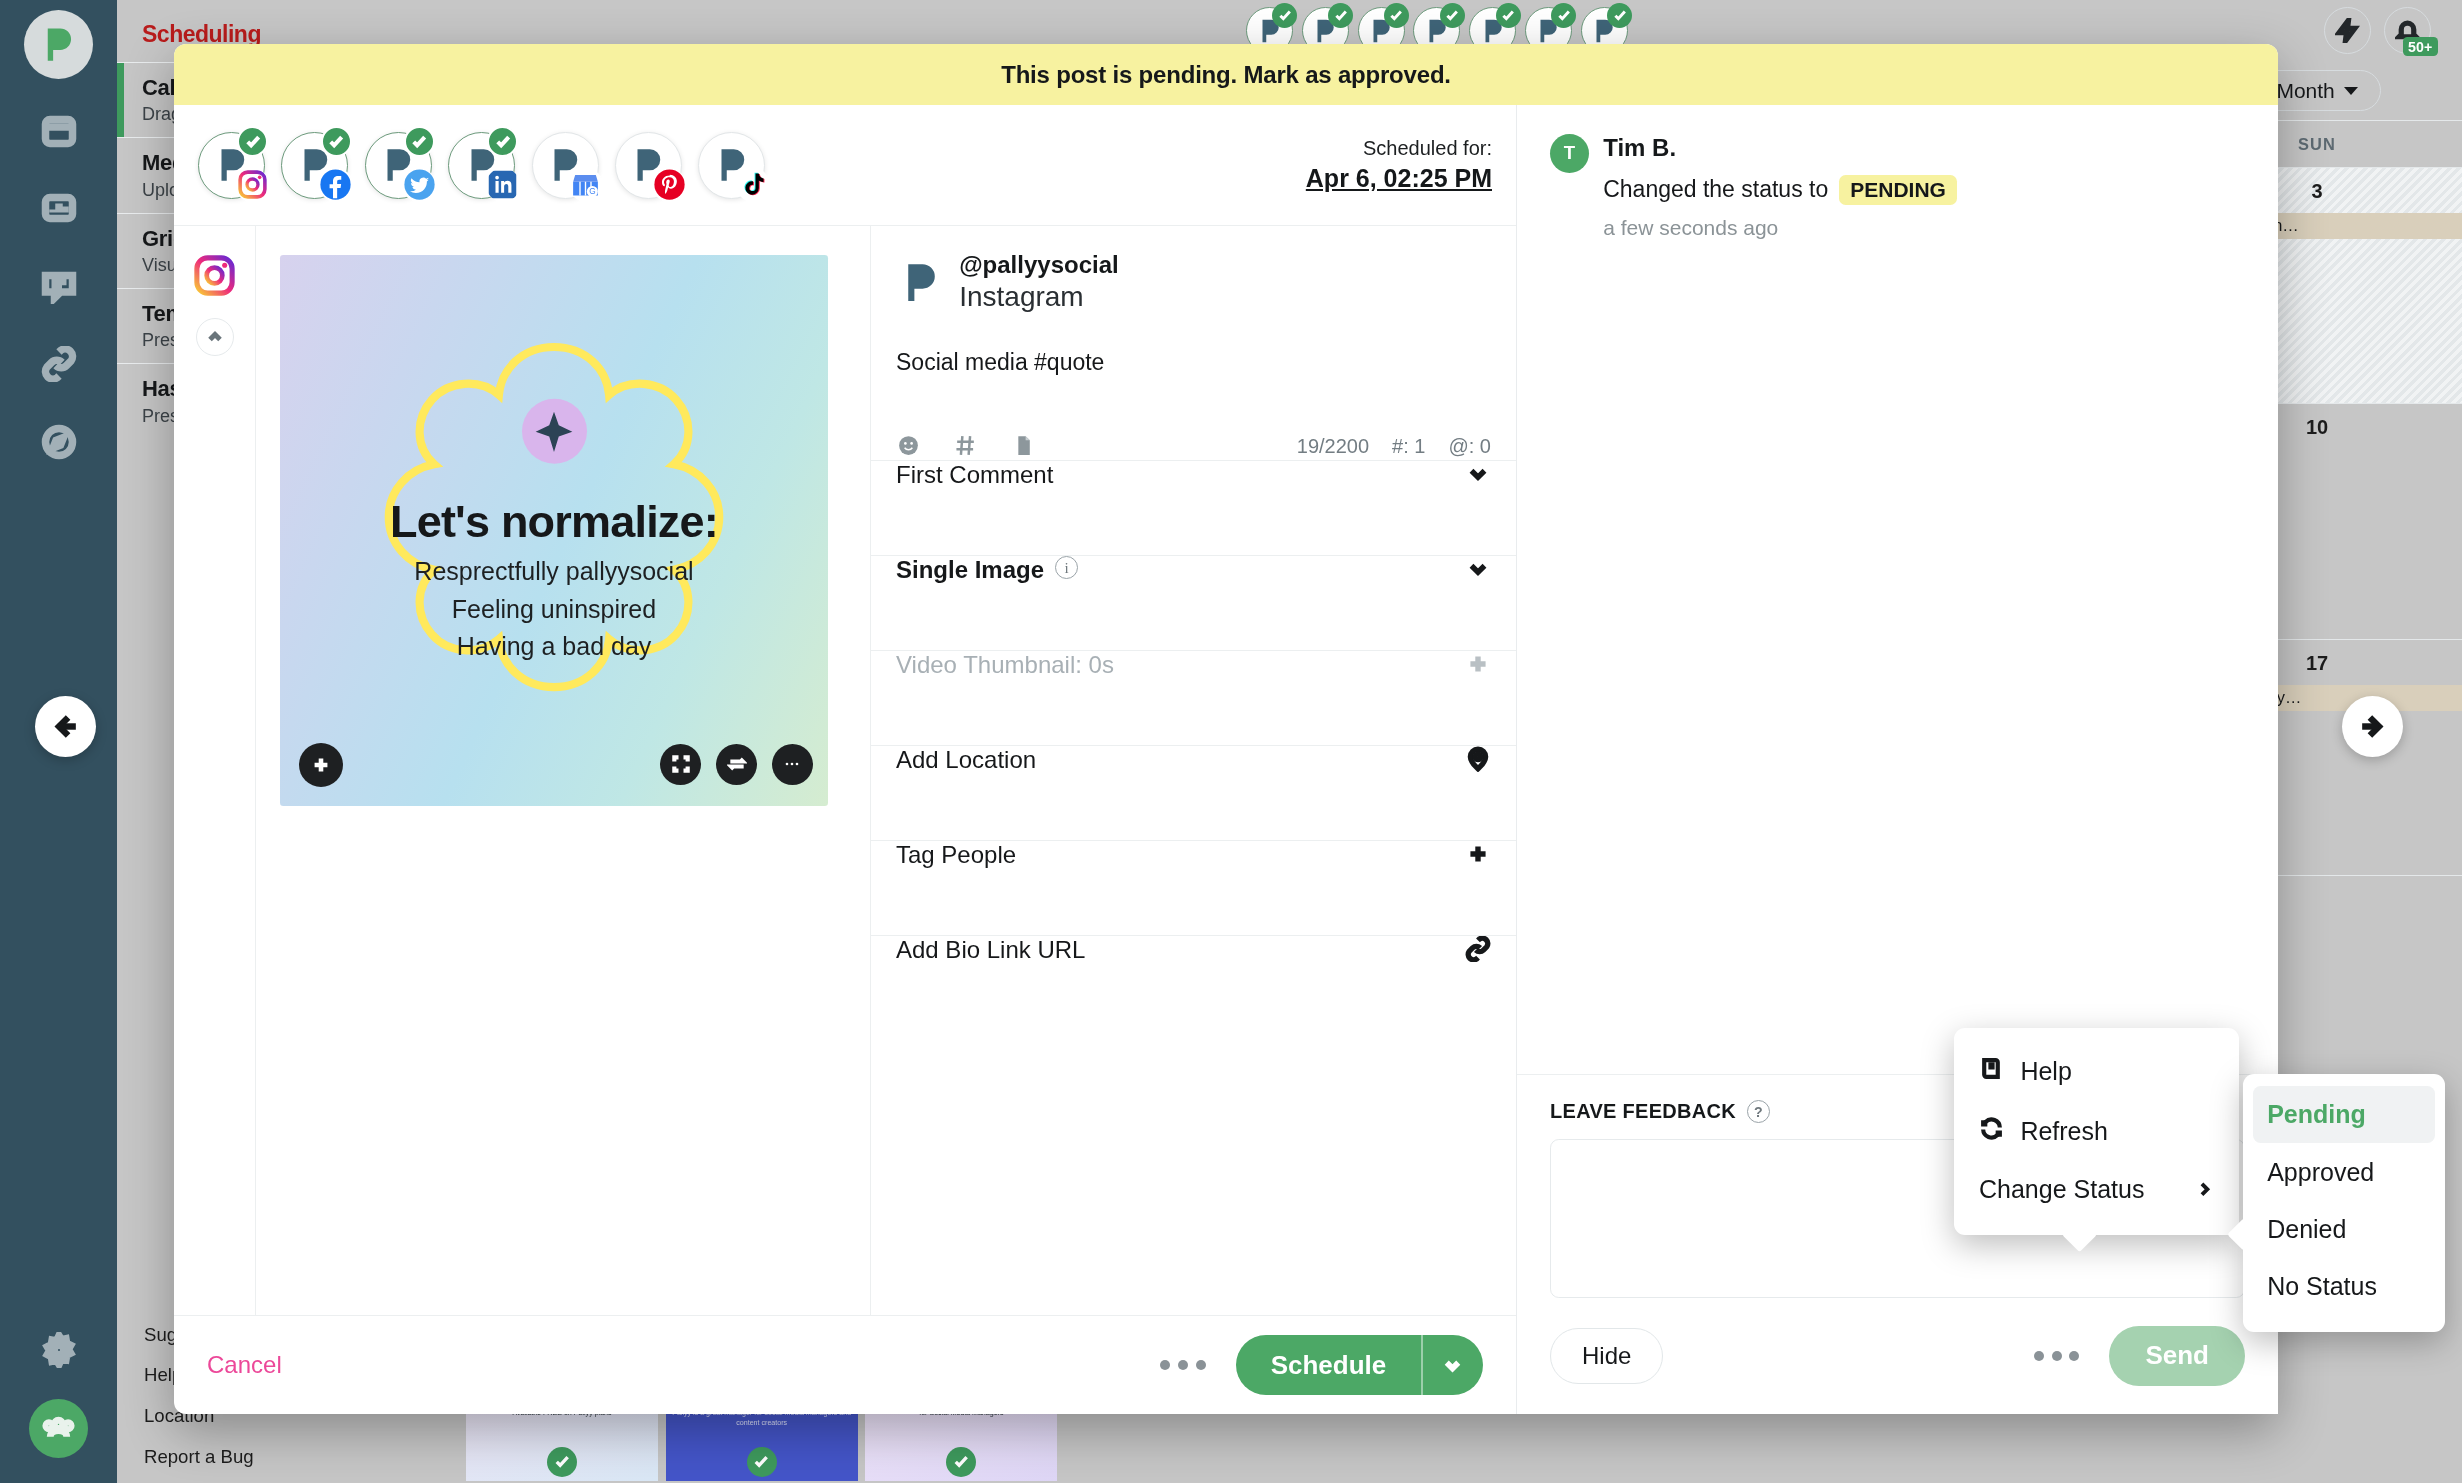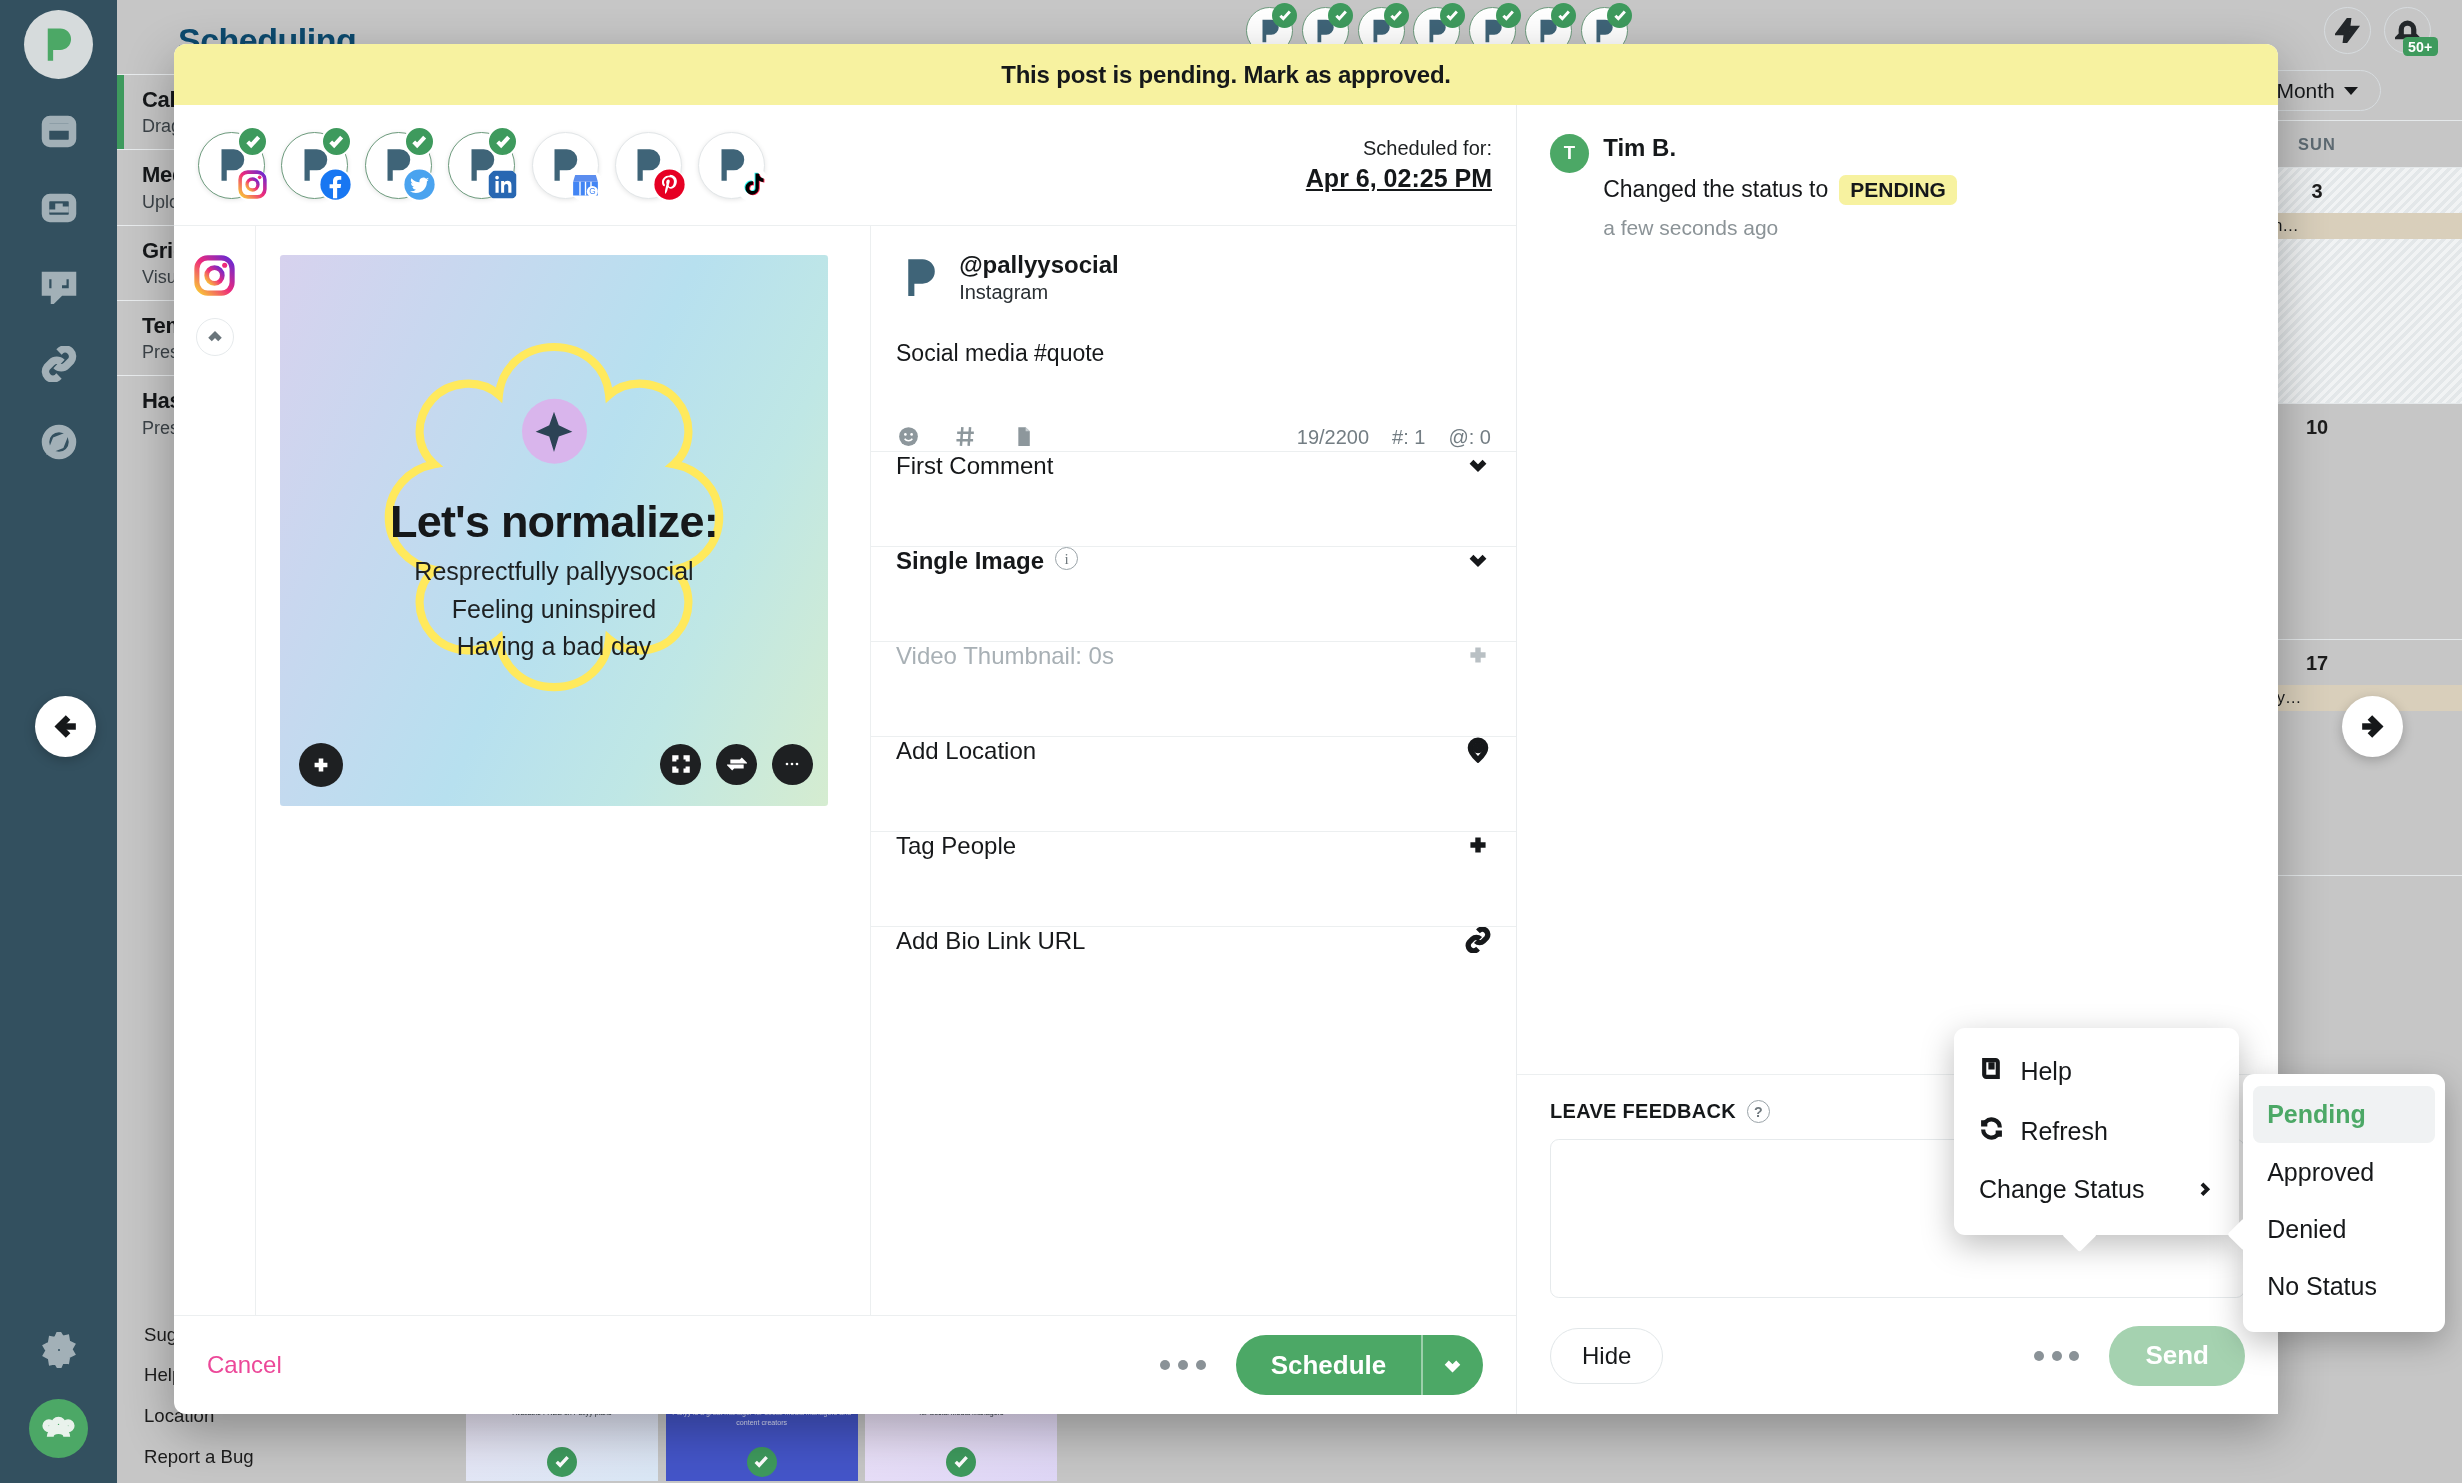--- a/index.html
+++ b/index.html
@@ -25,21 +25,21 @@
   .sb-icon { width:55px; height:55px; margin-top:23px; display:flex;
     align-items:center; justify-content:center; opacity:.72; }
   .sb-icon svg { width:36px; height:36px; stroke:#cdd6da; fill:none; stroke-width:5; }
   .sb-spacer { flex:1; }
   .sb-gear { margin-bottom:22px; }
   .sb-team { width:59px;height:59px;border-radius:50%;background:#4ca866;
      display:flex;align-items:center;justify-content:center;margin-bottom:26px;}
   .sb-team svg { width:33px;height:33px; stroke:#e9f2ec; fill:none; stroke-width:5;}
 
   .bg-list { position:absolute; left:117px; top:0; width:340px; z-index:42; }
-  .bg-title { font-size:34px; font-weight:700; color:#0c4a6e; padding:21px 0 14.2px 25px; letter-spacing:-0.5px;margin-left:36px;}
+  .bg-title { font-size:23px; font-weight:700; color:#b91c1c; padding:21px 0 14.2px 25px; letter-spacing:-0.5px;}
   .bg-row { border-top:1.1px solid #e9ecee; padding:12px 0 12px 25px; position:relative; }
   .bg-row.active::before { content:""; position:absolute; left:0; top:0; bottom:0; width:6.6px; background:#3e9a5d; }
   .bg-row h4 { font-size:22px; font-weight:700; color:#16181a; letter-spacing:-0.3px;}
   .bg-row p  { font-size:18px; color:#3c4348; margin-top:3.3px; }
   .bg-foot { position:absolute; left:144px; bottom:16.4px; z-index:42; }
   .bg-foot div { font-size:18.6px; color:#1c1c1c; margin-top:18.6px; }
 
   .bg-topbar { position:absolute; left:117px; right:0; top:0; height:61px; z-index:41;
       display:flex; align-items:center; }
   .chipstrip { display:flex; margin-left:1129px; }
@@ -139,21 +139,21 @@
   .pb-add{left:18.6px;bottom:18.6px;width:44px;height:44px;}
   .pb-add svg{width:22px;height:22px;}
   .pb-r{width:41px;height:41px;bottom:21px;}
   .pb-r svg{width:20px;height:20px;}
 
   .fieldscol{flex:1;display:flex;flex-direction:column;border-left:1.6px solid #eceff0;min-height:0;}
   .composer{padding:25px 25px 0 25px;flex:0 0 auto;}
   .cmp-head{display:flex;align-items:center;gap:14.2px;}
   .cmp-head .av{width:49px;height:49px;}
   .cmp-name{font-size:24px;font-weight:700;color:#15181a;}
-  .cmp-plat{font-size:20px;color:#2a2f33;margin-top:2.2px;}
+  .cmp-plat{font-size:28px;color:#2a2f33;margin-top:2.2px;}
   .cmp-text{font-size:23px;color:#16181a;margin-top:36px;}
   .cmp-tools{display:flex;align-items:center;margin-top:57px;}
   .cmp-tools .ti{margin-right:32px;}
   .cmp-tools .ti svg{width:25px;height:25px;fill:#8d979c;}
   .cmp-count{margin-left:auto;font-size:20px;color:#737d83;display:flex;gap:23px;}
 
   .accord{border-top:1.6px solid #eceff0;padding:0 25px;height:95px;display:flex;align-items:flex-start;}
   .accord .lab{font-size:24px;color:#16181a;}
   .accord.bold .lab{font-weight:700;}
   .accord.muted .lab{color:#a8b0b5;}

